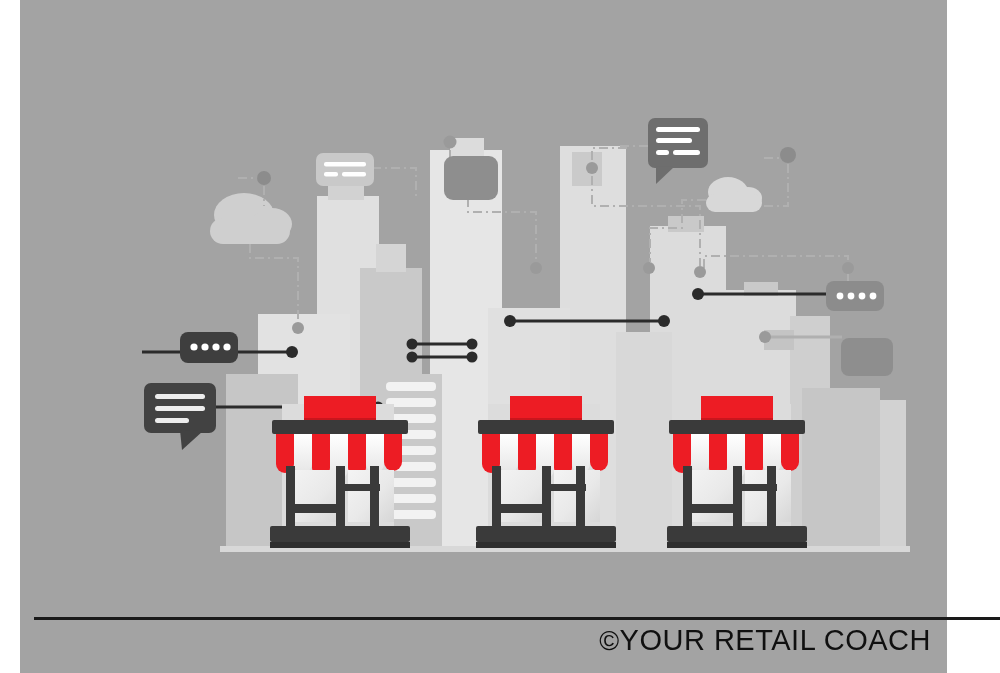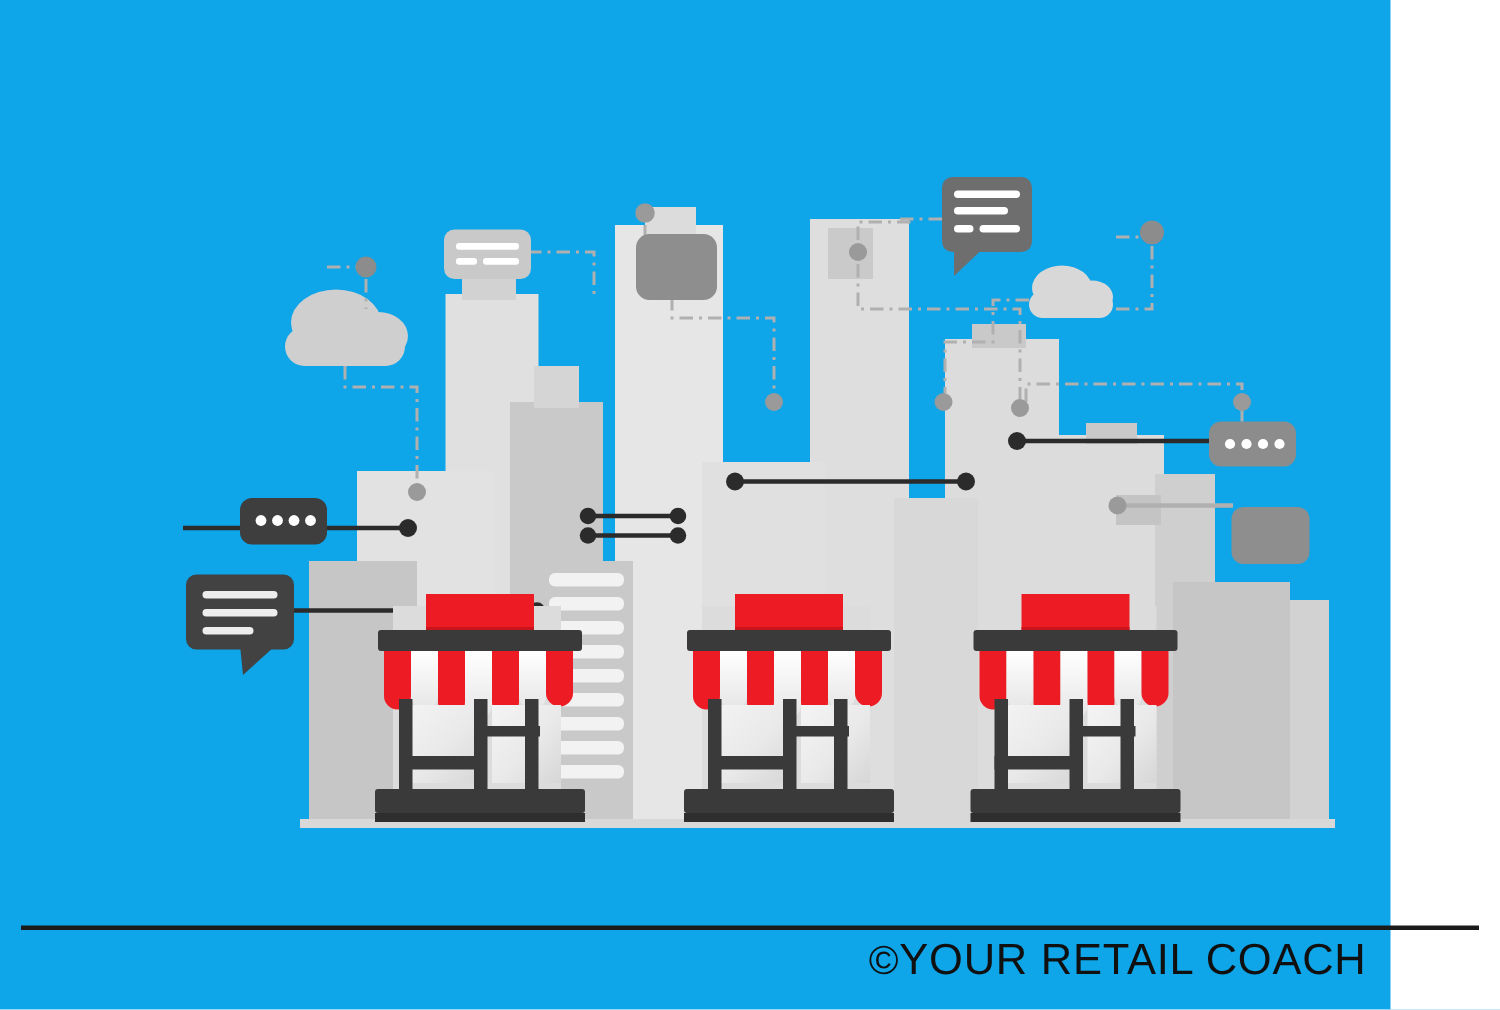--- a/index.html
+++ b/index.html
@@ -1,21 +1,21 @@
 <!DOCTYPE html>
 <html><head>
 <meta charset="utf-8">
 <style>
   html,body{margin:0;padding:0;background:#ffffff;}
   body{
     width:1000px;height:673px;
     font-family:"Liberation Sans", sans-serif;
     overflow:hidden;position:relative;
   }
-  #stage{position:absolute;inset:0;width:927px;height:673px;background:#0ea5e9;}
+  #stage{position:absolute;inset:0;width:927px;height:673px;background:#a3a3a3;margin-left:20px;}
   #scene{position:absolute;left:0;top:0;width:1000px;height:673px;}
   .footer-rule{
     position:absolute;left:14px;top:617px;width:972px;height:3px;background:#1a1a1a;
   }
   .brand{
     position:absolute;right:16px;top:626px;
     font-size:29px;letter-spacing:0.5px;color:#101010;
     font-family:"Liberation Sans", sans-serif;
     white-space:nowrap;line-height:1;
   }

